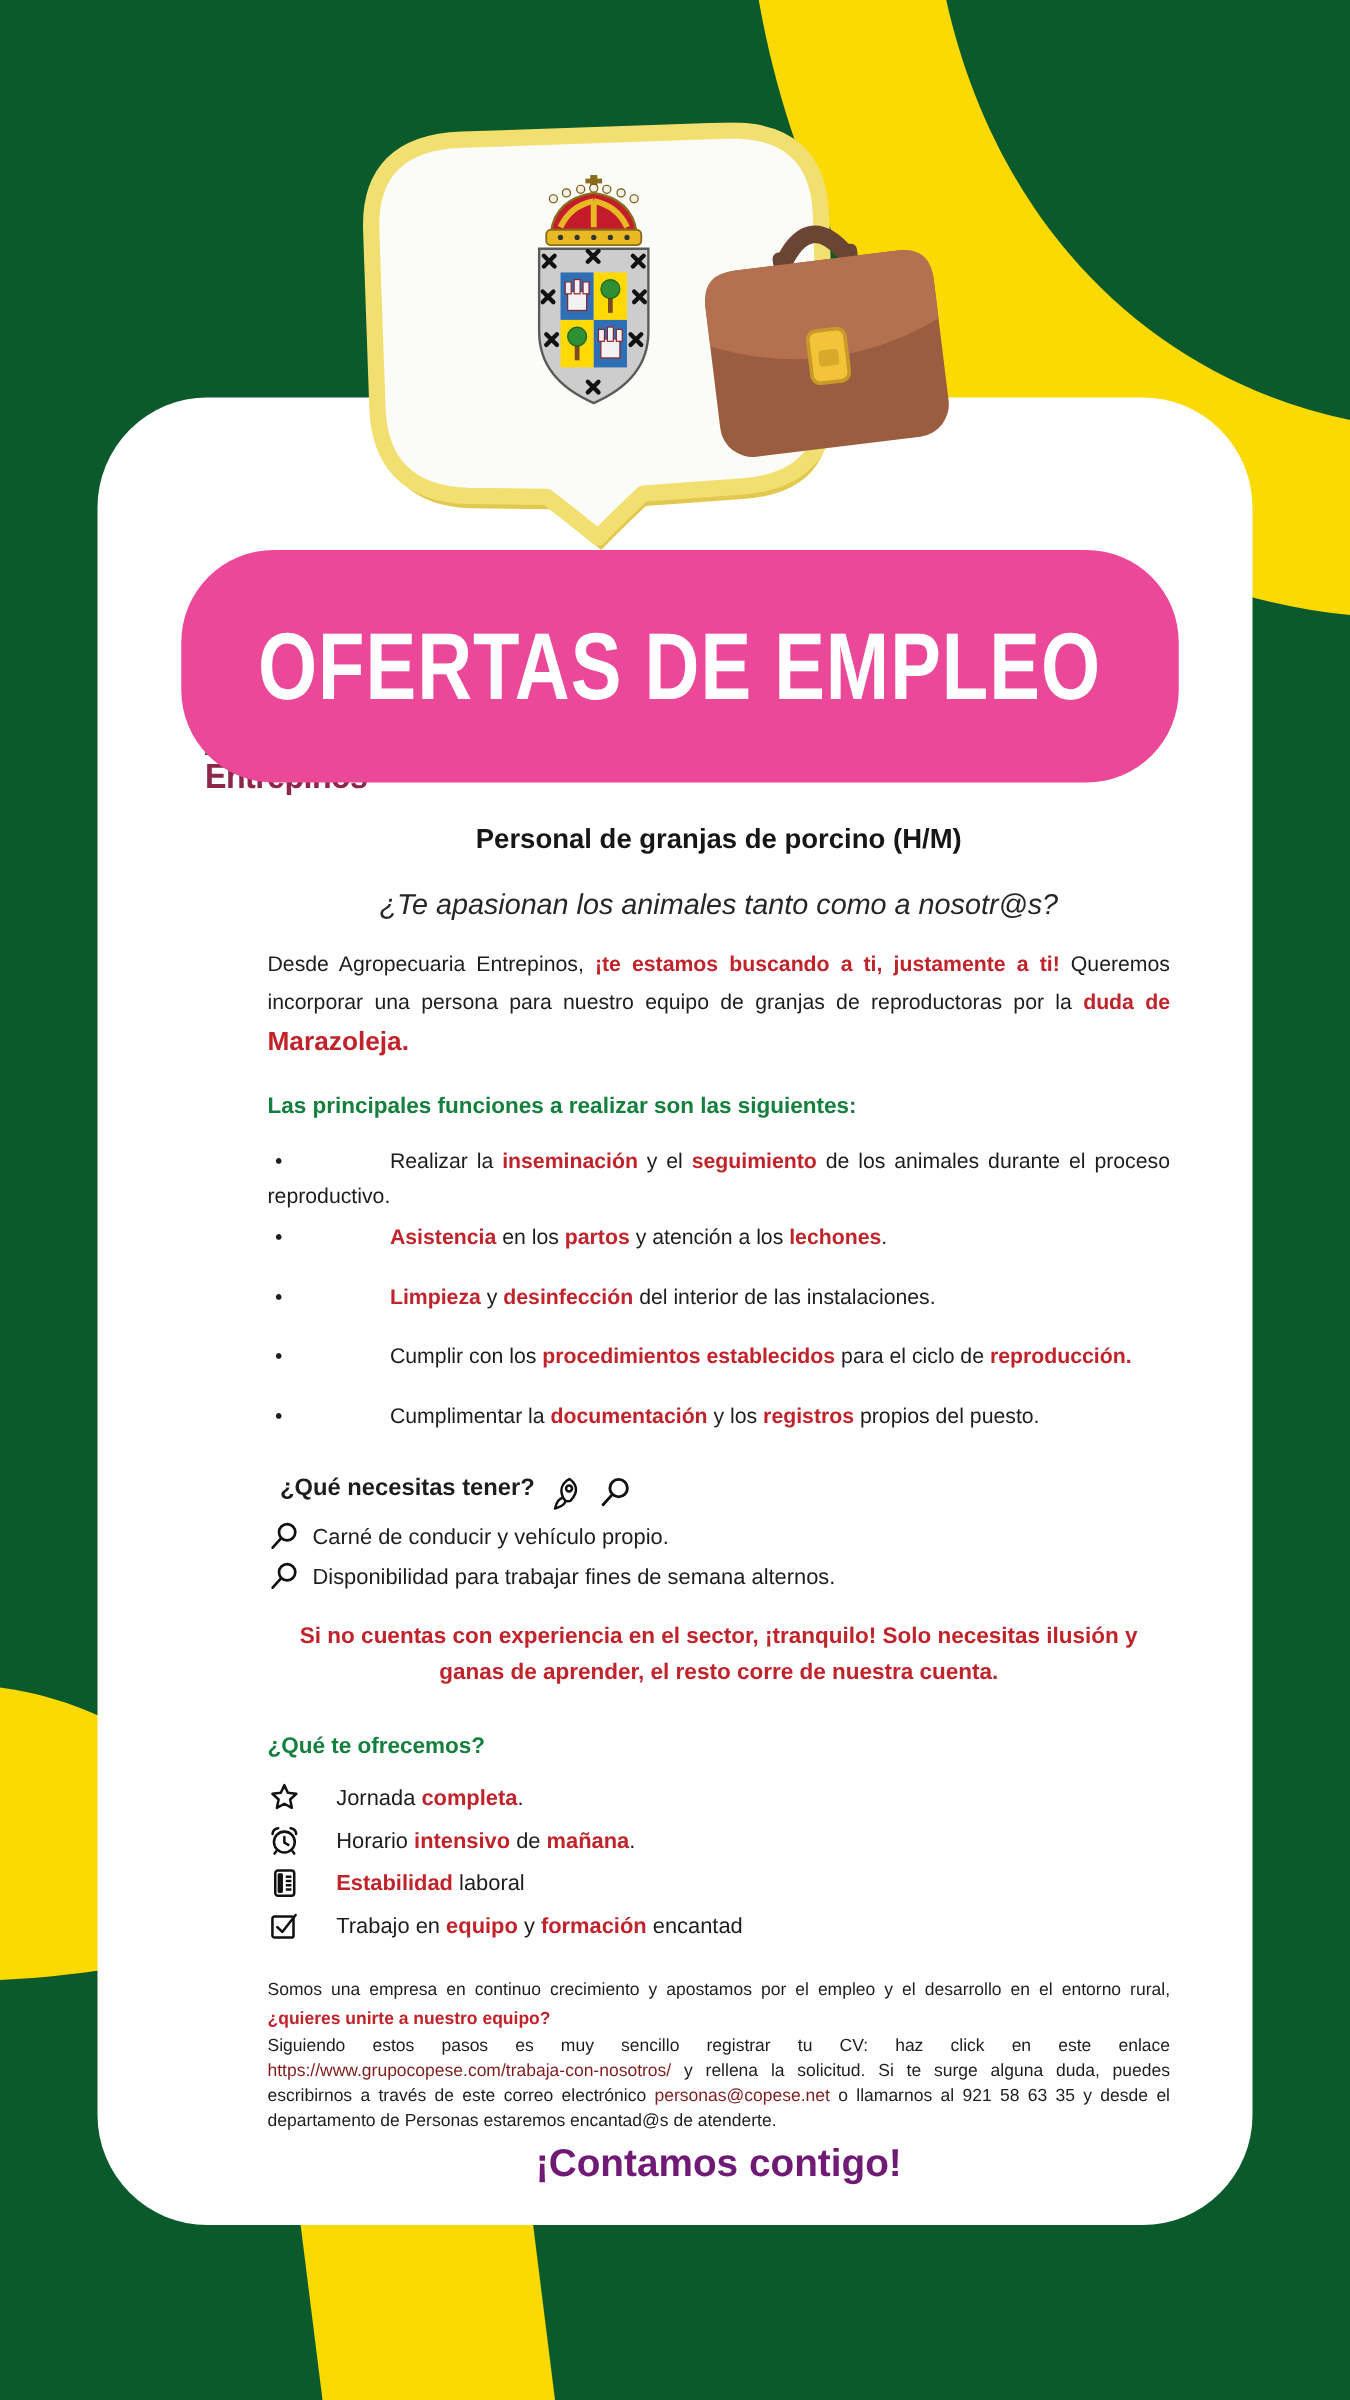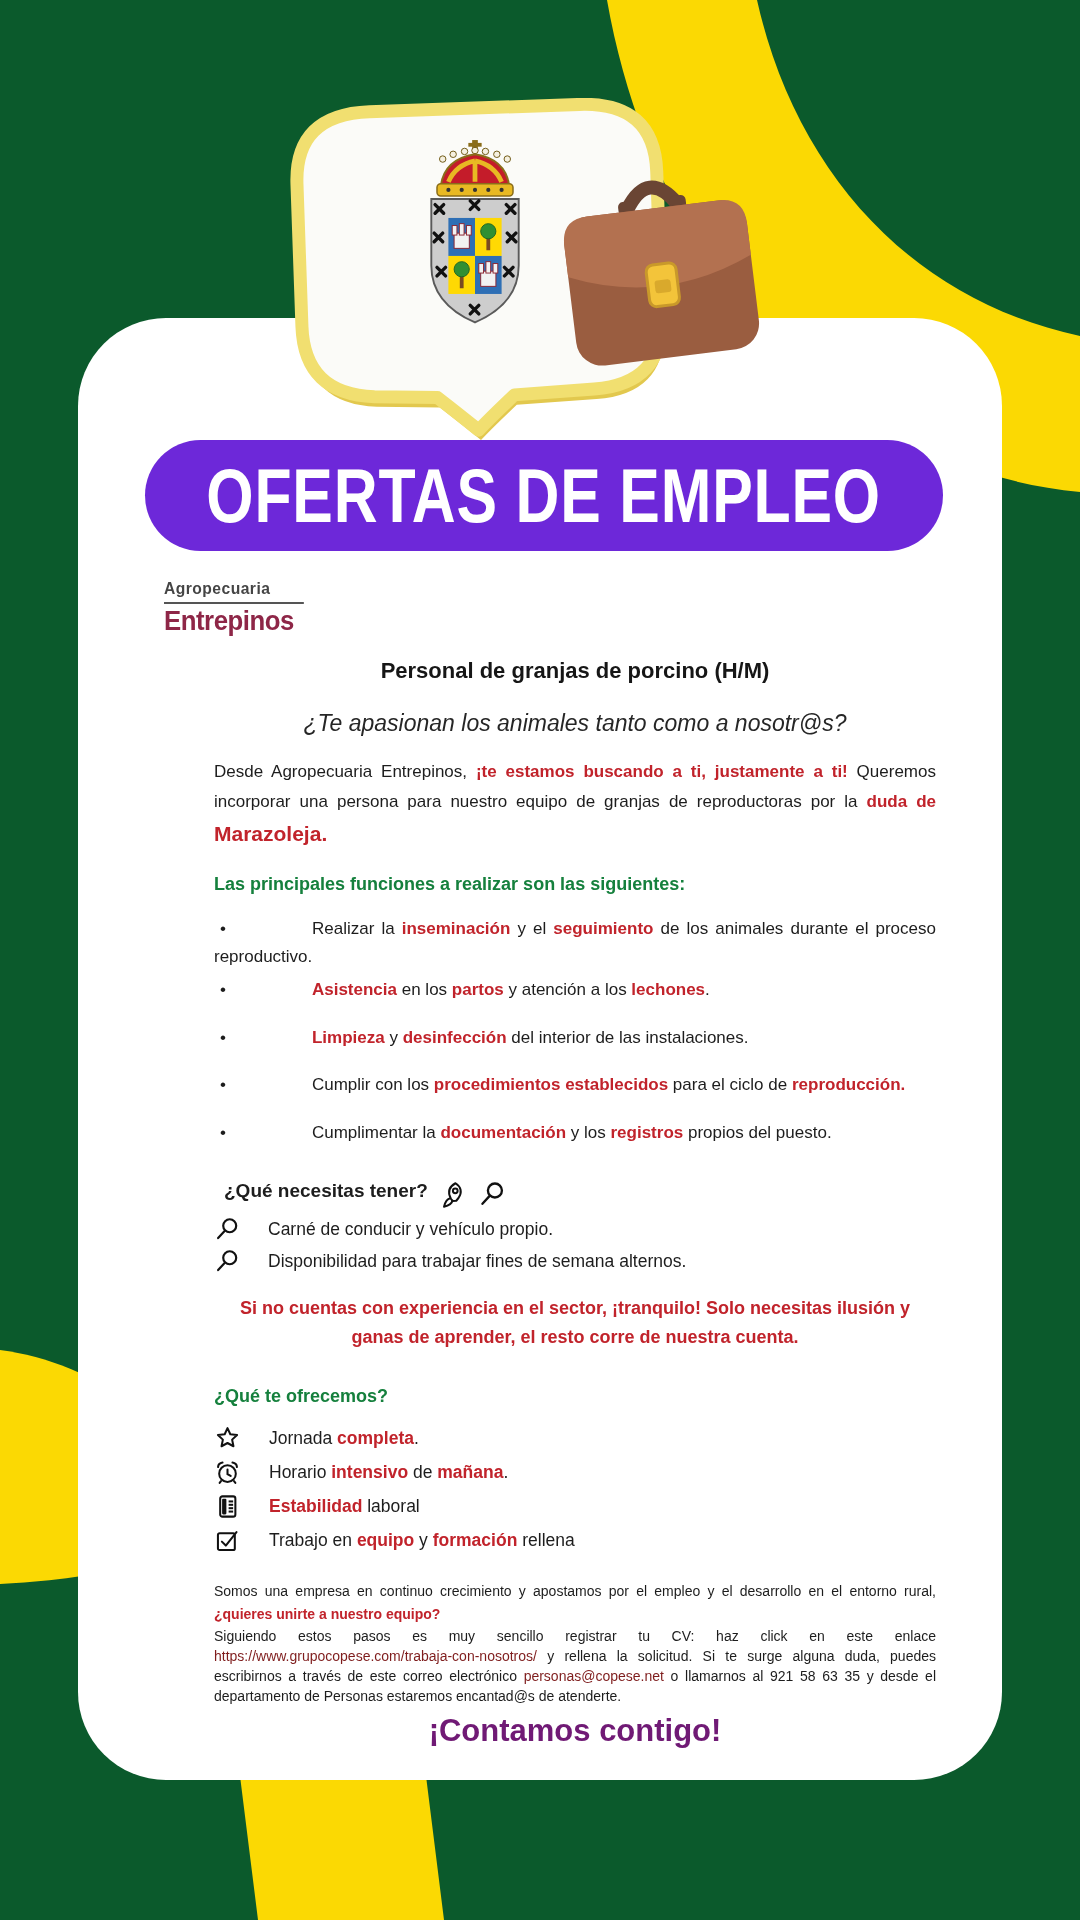--- a/index.html
+++ b/index.html
@@ -5,21 +5,21 @@
   html,body{margin:0;padding:0;}
   body{width:1080px;height:1920px;font-family:"Liberation Sans",sans-serif;}
   .poster{position:relative;width:1080px;height:1920px;background:#0b5a2c;overflow:hidden;}
   .bg{position:absolute;left:0;top:0;z-index:0;}
   
   .card{position:absolute;left:78px;top:318px;width:924px;height:1462px;background:#ffffff;
         border-radius:88px;z-index:1;}
   .card-content{position:relative;box-sizing:border-box;width:100%;height:100%;
         padding:262px 66px 20px 136px;color:#1d1d1d;}
   
-  .pill{position:absolute;left:145px;top:440px;width:798px;height:111px;background:#6d28d9;
+  .pill{position:absolute;left:145px;top:440px;width:798px;height:186px;background:#ec4899;
         border-radius:74px;z-index:2;display:flex;align-items:center;justify-content:center;}
   .pill span{display:inline-block;color:#ffffff;font-weight:bold;font-size:76px;
         transform:scaleX(0.8);white-space:nowrap;letter-spacing:1px;}
   
   .bubble{position:absolute;left:285px;top:98px;z-index:3;}
   .emblem{position:absolute;left:418px;top:138px;z-index:4;}
   .briefcase{position:absolute;left:540px;top:148px;z-index:5;}
   
   .brand{margin-left:-50px;line-height:1.1;width:fit-content;transform:scaleX(0.92);transform-origin:left;}
   .brand-top{font-size:17px;font-weight:bold;color:#454545;border-bottom:2.5px solid #555;
@@ -31,21 +31,21 @@
   .red{color:#c1232b;font-weight:bold;}
   .redbig{color:#c1232b;font-weight:bold;font-size:21px;}
   .link{color:#7f1d1d;}
   h2.sect{font-size:18px;font-weight:bold;margin:22px 0 0 0;color:#15803d;}
   .func{font-size:17px;line-height:1.62;text-align:justify;margin:20px 0 0 0;}
   .func .bullet{margin-left:6px;}
   .func .tab{display:inline-block;width:86px;}
   .func.tight{margin-top:6px;}
   .needs-heading-row{display:flex;gap:10px;margin:34px 0 0 10px;}
   .needs-heading-row h2{margin:0;font-size:19px;font-weight:bold;}
-  .icon-row{display:flex;align-items:center;gap:28px;margin-top:6px;font-size:17.5px;}
+  .icon-row{display:flex;align-items:center;gap:10px;margin-top:6px;font-size:17.5px;}
   .icon-row:first-of-type{margin-top:14px;}
   .note{color:#c1232b;font-weight:bold;font-size:18px;line-height:1.6;text-align:center;
         margin:20px auto 0 auto;max-width:700px;}
   .offer-row{display:flex;align-items:center;gap:28px;margin-top:7px;font-size:17.5px;}
   .closing{font-size:14px;line-height:1.62;text-align:justify;margin:26px 0 0 0;}
   .closing.dense{line-height:1.42;margin-top:2px;}
   .cta{color:#701a75;font-weight:bold;font-size:31px;text-align:center;margin-top:6px;}
   .ic{flex:0 0 auto;}
 </style>
 </head>
@@ -153,21 +153,21 @@
         </svg>
         <span><span class="red">Estabilidad</span><span> laboral</span></span>
       </div>
       <div class="offer-row">
         <svg class="ic" width="27" height="27" viewBox="0 0 24 24">
           <g stroke="#111" fill="none" stroke-width="1.8" stroke-linecap="round" stroke-linejoin="round">
             <rect x="3.5" y="5.5" width="15" height="15" rx="1.5"></rect>
             <path d="M7,13 L10.5,16.5 L20,4.5"></path>
           </g>
         </svg>
-        <span><span>Trabajo en </span><span class="red">equipo</span><span> y </span><span class="red">formación</span><span> rellena</span></span>
+        <span><span>Trabajo en </span><span class="red">equipo</span><span> y </span><span class="red">formación</span><span> encantad</span></span>
       </div>
 
       <p class="closing"><span>Somos una empresa en continuo crecimiento y apostamos por el empleo y el desarrollo en el entorno rural, </span><span class="red">¿quieres unirte a nuestro equipo?</span></p>
       <p class="closing dense"><span>Siguiendo estos pasos es muy sencillo registrar tu CV: haz click en este enlace </span><span class="link">https://www.grupocopese.com/trabaja-con-nosotros/</span><span> y rellena la solicitud. Si te surge alguna duda, puedes escribirnos a través de este correo electrónico </span><span class="link">personas@copese.net</span><span> o llamarnos al 921 58 63 35 y desde el departamento de Personas estaremos encantad@s de atenderte.</span></p>
 
       <div class="cta">¡Contamos contigo!</div>
 
     </div>
   </div>
 

